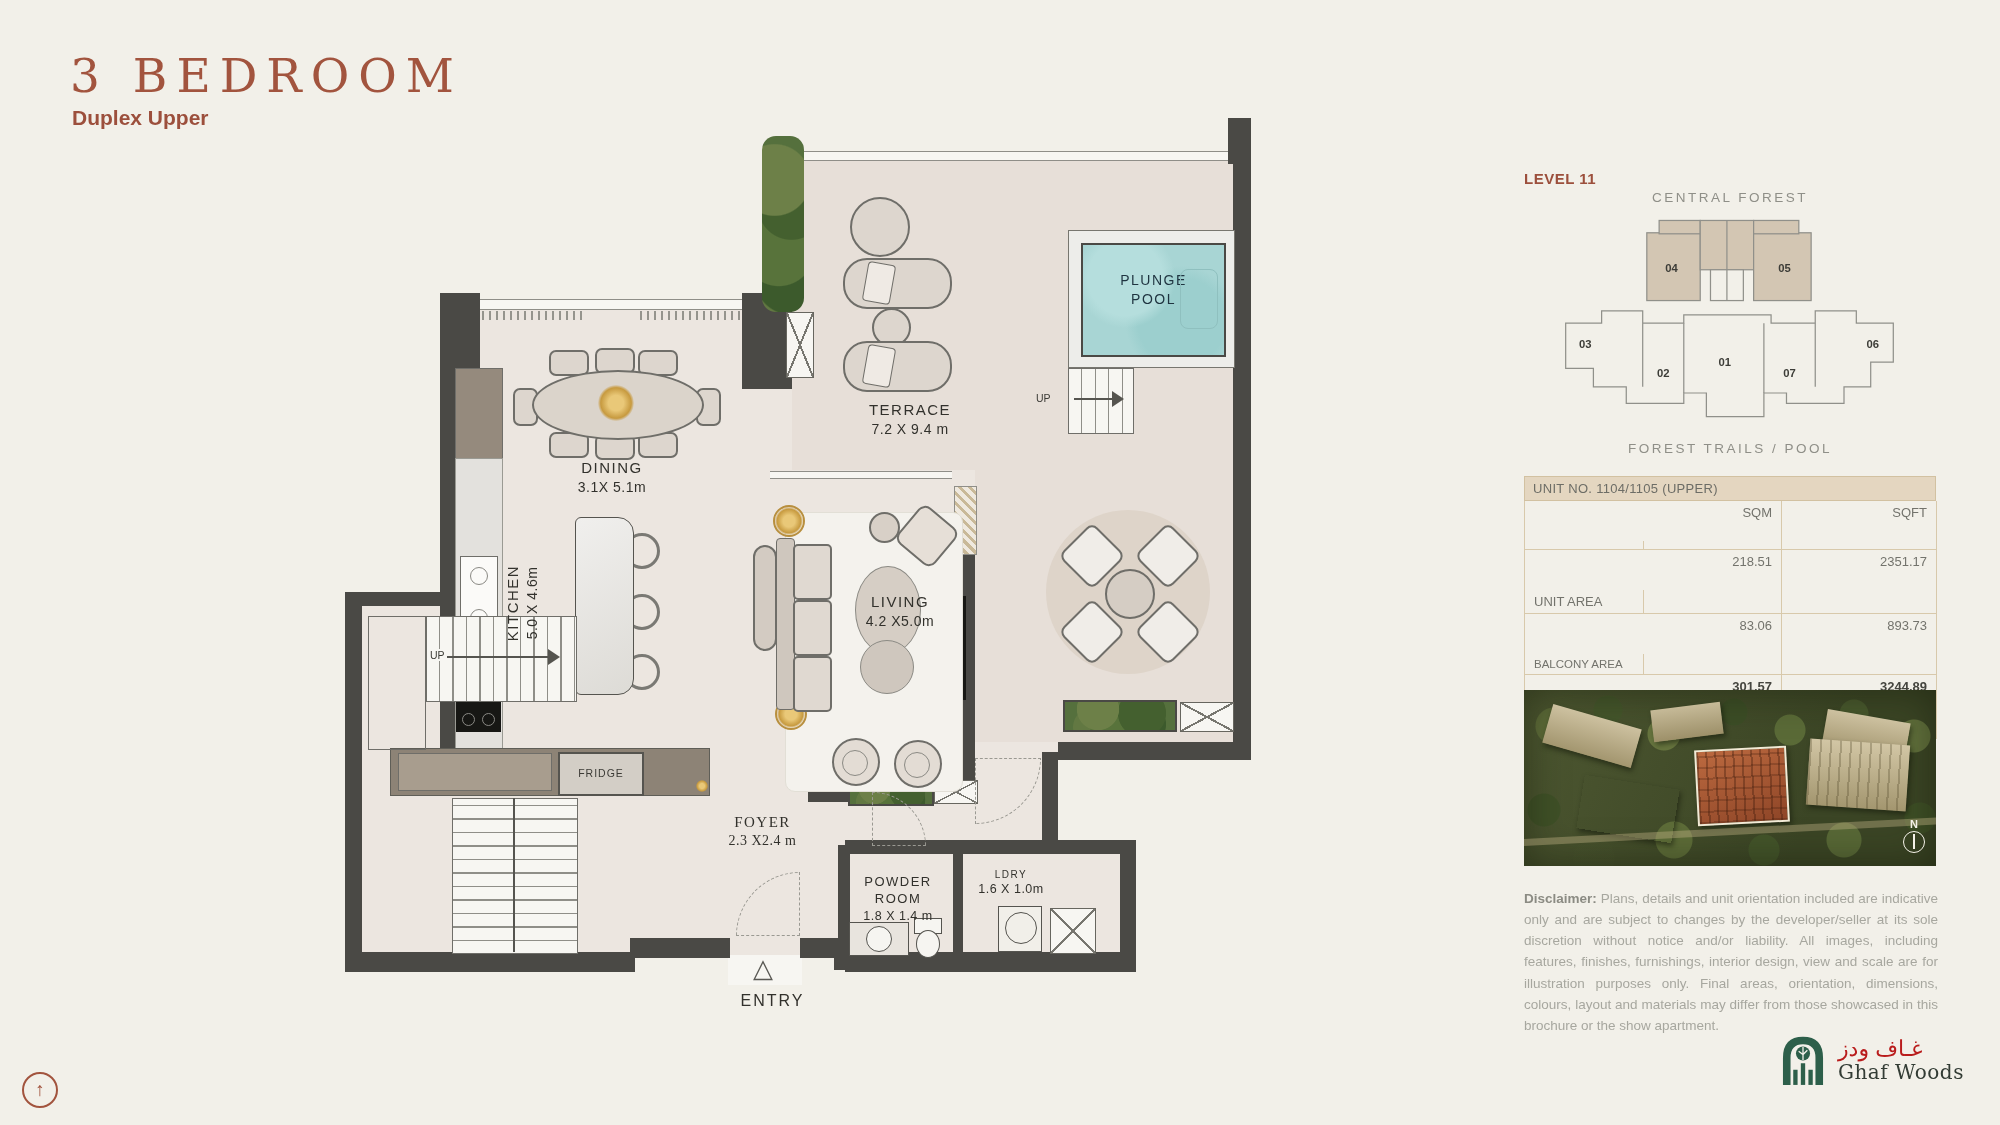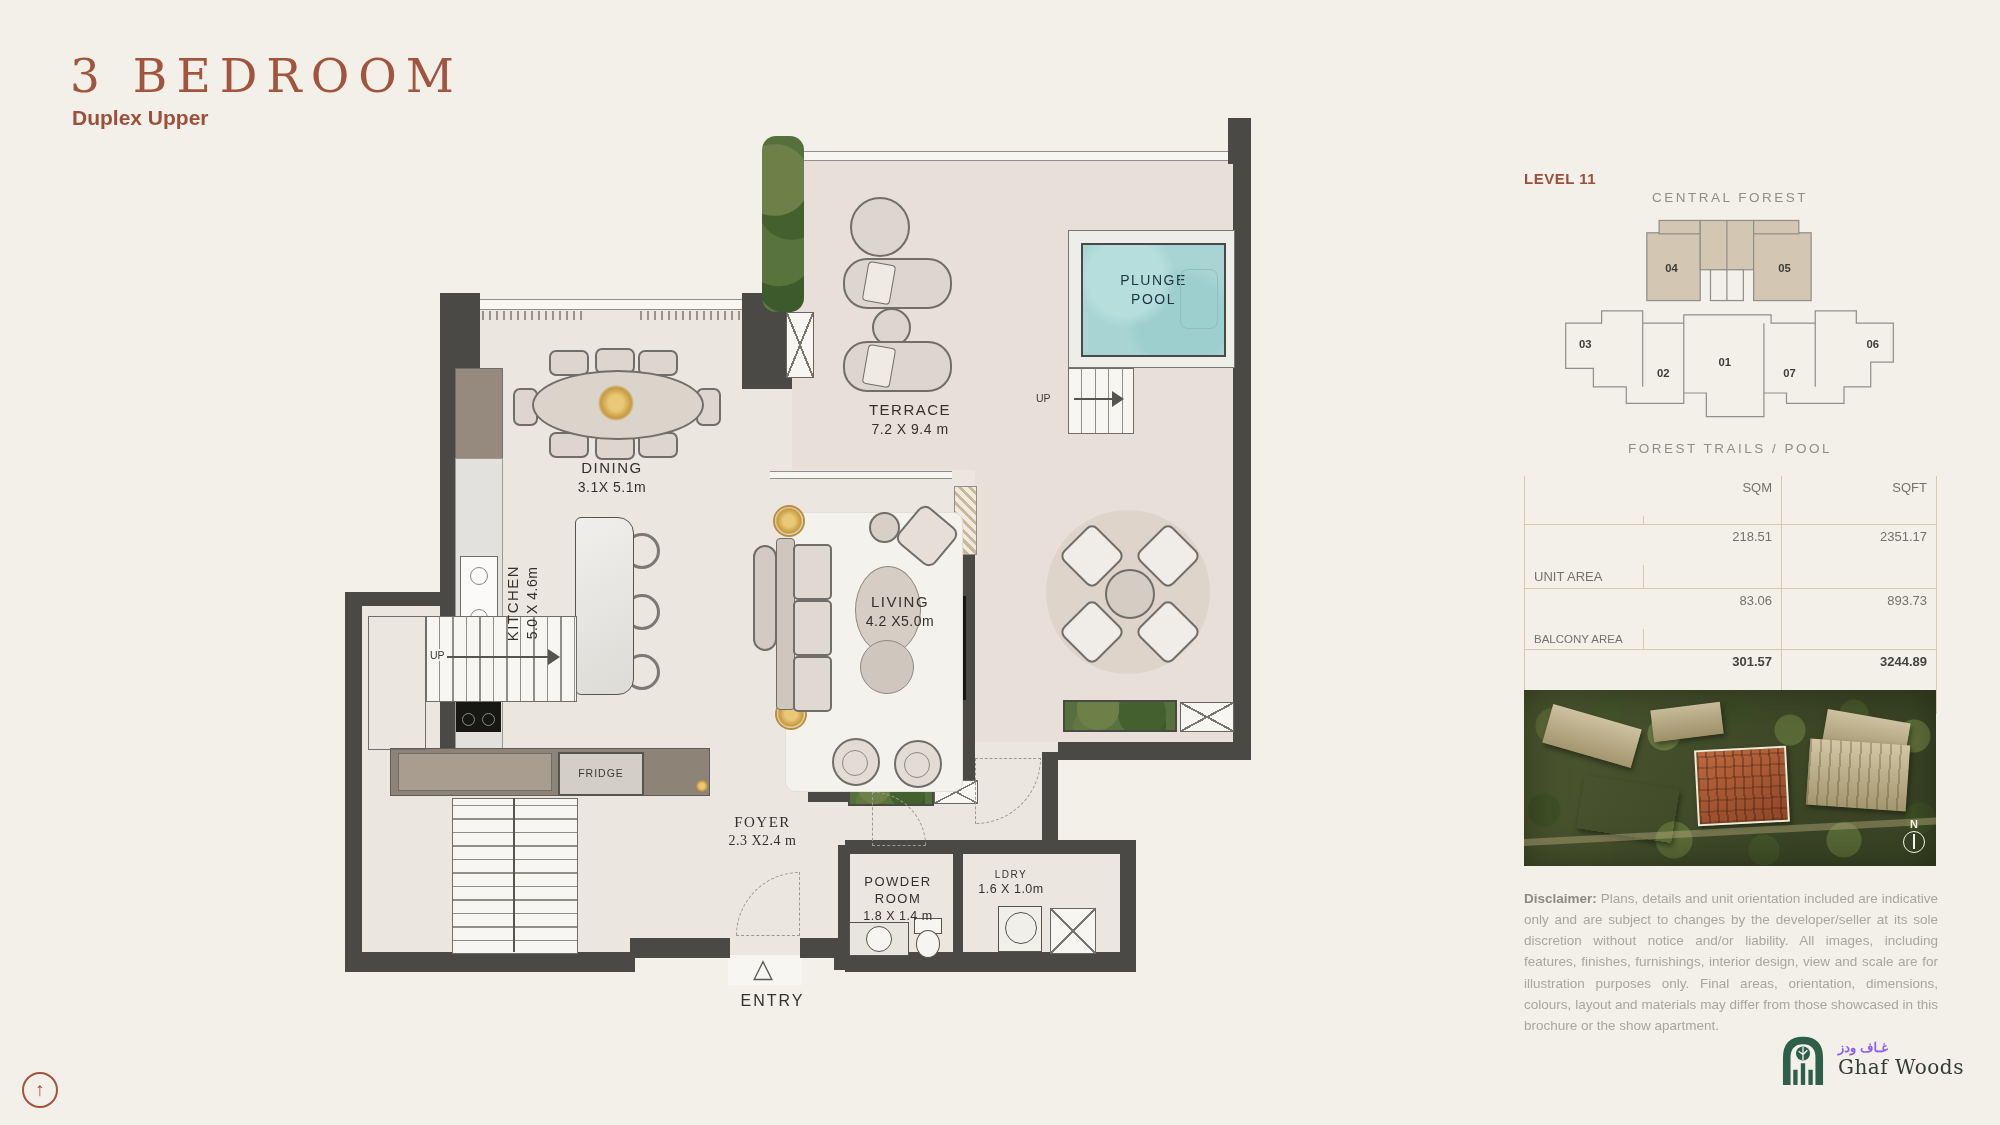--- a/index.html
+++ b/index.html
@@ -65,21 +65,21 @@
      radial-gradient(circle 22px at 396px 128px,#3e4f26 0 15px,transparent 16px),
      radial-gradient(circle 30px at 70px 168px,#52633312 0 20px,transparent 21px),
      linear-gradient(115deg,#4d5731,#3b4525 70%);
     box-shadow:inset 0 0 40px rgba(20,26,10,.55);}
   .bldg{position:absolute;box-shadow:2px 3px 5px rgba(15,20,8,.5);}
   .disc{position:absolute;left:1524px;top:874px;width:414px;font-size:13.5px;line-height:1.58;
         color:#a7a79f;text-align:justify;}
   .disc b{color:#8b8b83;}
   .logo{position:absolute;left:1778px;top:1034px;display:flex;align-items:center;gap:10px;}
   .logo .txt{display:flex;flex-direction:column;line-height:1.15;}
-  .logo .ar{font-size:13px;font-weight:bold;color:#8b5cf6;}
+  .logo .ar{font-size:22px;font-weight:normal;color:#b91c1c;}
   .logo .en{font-size:20px;font-family:"DejaVu Serif",serif;color:#333c35;letter-spacing:.5px;}
 </style>
 </head>
 <body>
 
 <div class="page">
 
   <div class="title">3 BEDROOM</div>
   <div class="subtitle">Duplex Upper</div>
 
@@ -295,20 +295,21 @@
       <text x="120" y="160">02</text>
       <text x="180" y="150">01</text>
       <text x="243" y="160">07</text>
       <text x="324" y="132">06</text>
     </g>
   </svg>
 
   <div class="site-lbl" style="left:1524px;top:441px;">FOREST TRAILS / POOL</div>
 
   <div class="tbl">
+    <div class="hdr">UNIT NO.  1104/1105 (UPPER)</div>
     <div class="trow">
       <div class="tcell l"></div>
       <div class="tcell">SQM</div>
       <div class="tcell">SQFT</div>
     </div>
     <div class="trow">
       <div class="tcell l">UNIT AREA</div>
       <div class="tcell">218.51</div>
       <div class="tcell">2351.17</div>
     </div>

